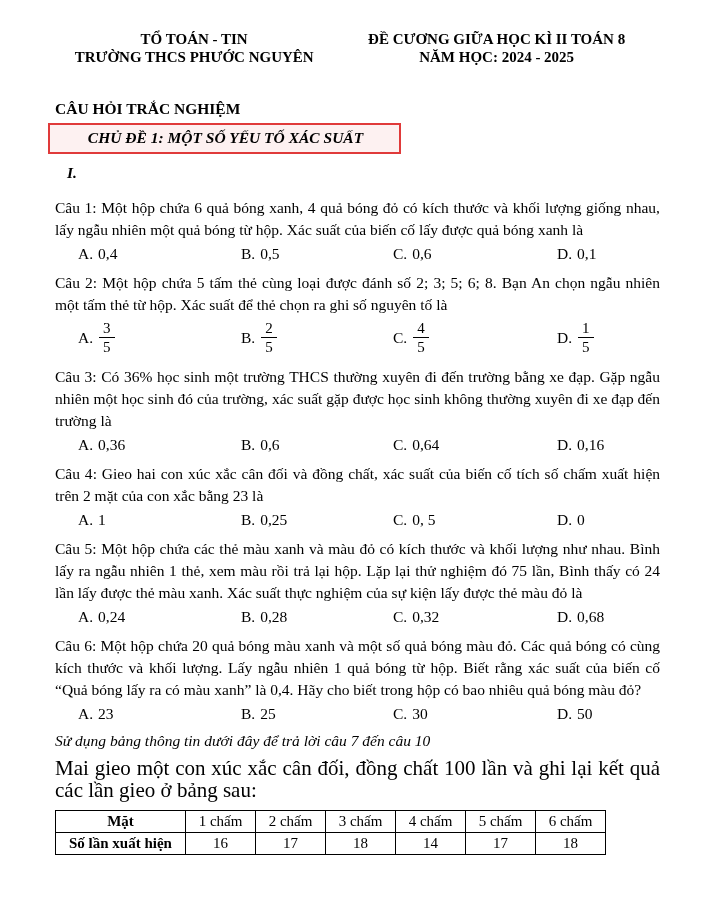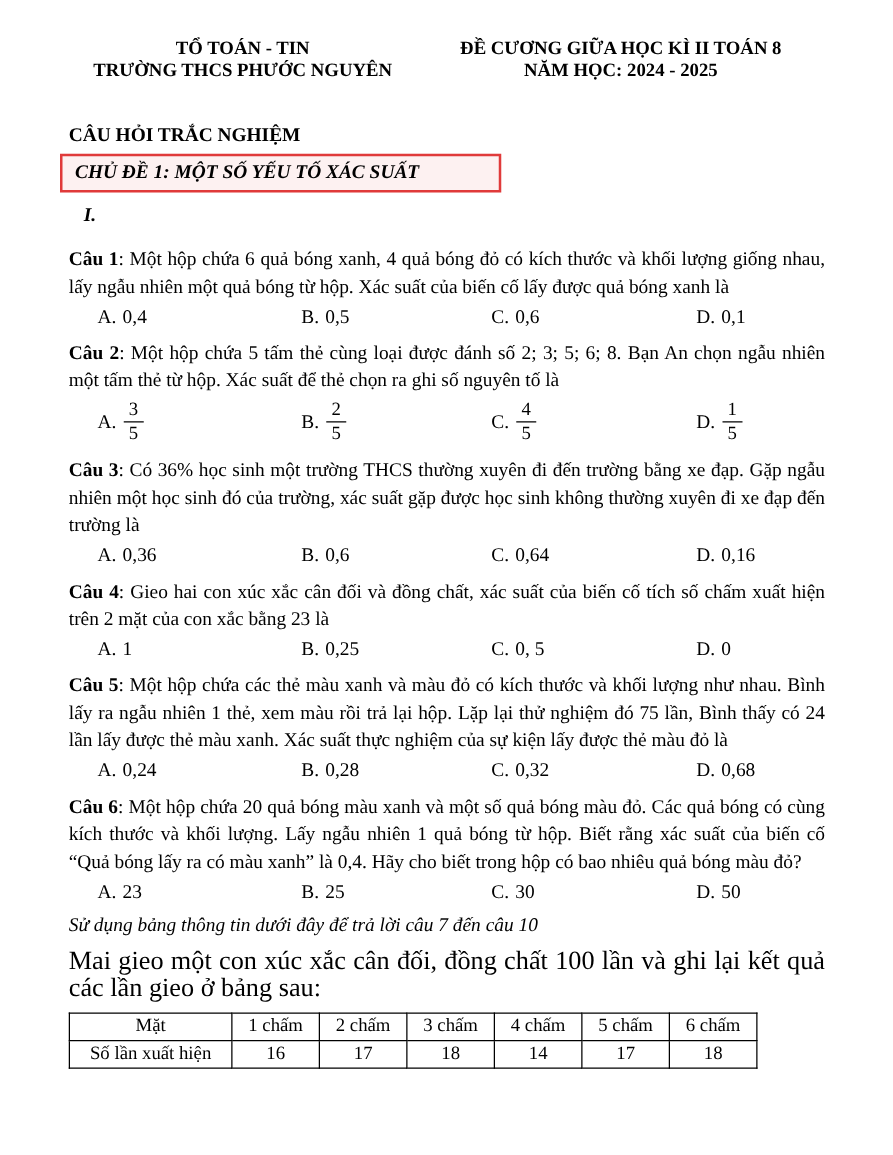--- a/index.html
+++ b/index.html
@@ -18,33 +18,33 @@
   .hright { width: 54%; text-align: center; }
 
   
   .mcq-heading { font-weight: bold; font-size: 15.5px; margin-top: 34px; }
 
   
   .topic-box {
     width: 353px; margin: 5px 0 10px -7px;
     border: 2px solid #e03a3a; background: #fdf1f1;
     padding: 4px 8px 5px 10px;
-    font-weight: bold; font-style: italic; font-size: 15.5px;
+    font-weight: bold; font-style: italic; font-size: 15.5px; text-align: center;
   }
 
   
   .part { display: flex; font-weight: bold; font-style: italic; font-size: 15.5px; margin-bottom: 15px; }
   .part-numeral { width: 36px; padding-left: 12px; }
 
   
   .qtext {
     margin: 0 0 3px 0; font-size: 15.5px; line-height: 22px;
     text-align: justify;
   }
-  .qlabel { font-weight: bold; margin-top: 36px; }
+  .qlabel { font-weight: normal; margin-top: 36px; }
   .opts {
     display: grid; grid-template-columns: 163px 152px 164px 1fr;
     padding-left: 23px; margin: 2px 0 8px 0;
     font-size: 15.5px; line-height: 20px;
   }
   .opt { display: flex; align-items: center; }
   .oval { margin-left: 5px; }
   .opts-frac { margin: 3px 0 10px 0; }
   .frac {
     display: inline-flex; flex-direction: column; align-items: center;
@@ -58,21 +58,21 @@
   .intro { margin: 0 0 9px 0; font-size: 21px; line-height: 22px; text-align: justify; font-family: Liberation Serif, serif; }
 
   
   table.freq { border-collapse: collapse; }
   table.freq td {
     border: 1.5px solid #000; height: 22px;
     text-align: center; font-size: 15px; padding: 0 3px;
   }
   td.c0 { width: 130px; }
   td.cn { width: 70px; }
-  .b { font-weight: normal; }
+  .b { font-weight: bold; }
 </style>
 </head>
 <body>
 
 <div class="page">
 
   <div class="doc-header">
     <div class="hleft">
       <div>TỔ TOÁN - TIN</div>
       <div>TRƯỜNG THCS PHƯỚC NGUYÊN</div>

